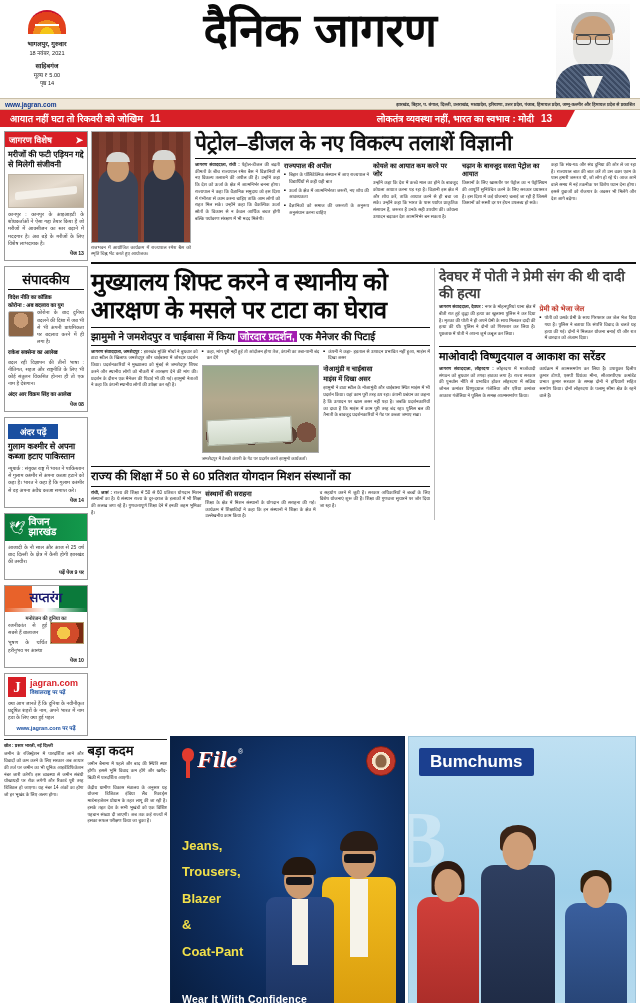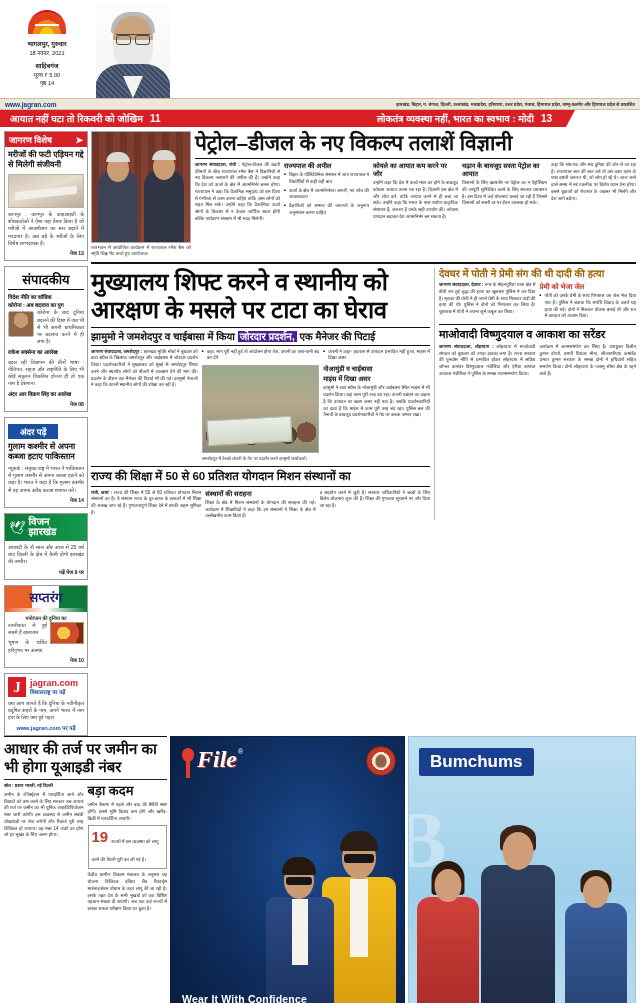--- a/index.html
+++ b/index.html
@@ -227,28 +227,28 @@
 
   
   .lead-head {
     font-size:24px; font-weight:bold; line-height:1.16; letter-spacing:-0.3px;
     color:#0a0a0a;
   }
   .lead-sub {
     font-size:10px; font-weight:bold; line-height:1.3; padding:2px 0;
     border-top:1px solid #111; border-bottom:1px solid #111; margin:3px 0;
   }
-  .hl { background:#4c1d95; color:#fff; padding:0 2px; }
+  .hl { background:#a21caf; color:#fff; padding:0 2px; }
 
   .lead-wrap { display:flex; gap:4px; }
   .lead-left { flex:1.72; }
   .lead-right { flex:1; border-left:1px solid #bbb; padding-left:4px; }
 
   .right-head {
-    font-size:10px; font-weight:bold; line-height:1.22; color:#a16207;
+    font-size:14px; font-weight:bold; line-height:1.22; color:#404040;
     padding-bottom:2px;
   }
   .right-head2 {
     font-size:11px; font-weight:bold; line-height:1.25; color:#0a0a0a;
     border-top:1.5px solid #111; padding-top:3px; margin-top:4px;
   }
   .redsub { font-size:7px; font-weight:bold; color:#c0392b; margin-bottom:2px; }
 
   .protest-img {
     height:88px; border:1px solid #aaa; margin:3px 0; position:relative; overflow:hidden;
@@ -431,20 +431,23 @@
 
   <div class="masthead">
     <div class="mh-left">
       <div class="sun-logo"></div>
       <div class="mh-line">भागलपुर, गुरुवार</div>
       <div class="mh-line sm">18 नवंबर, 2021</div>
       <div class="mh-gap"></div>
       <div class="mh-line">साहिबगंज</div>
       <div class="mh-line sm">मूल्य ₹ 5.00</div>
       <div class="mh-line sm">पृष्ठ 14</div>
+    </div>
+    <div class="mh-center">
+      <div class="paper-name">दैनिक जागरण</div>
     </div>
     <div class="mh-right">
       <div class="portrait">
         <div class="hair"></div>
         <div class="head"></div>
         <div class="beard"></div>
         <div class="glasses"></div>
         <div class="body"></div>
         <div class="collar"></div>
       </div>
@@ -681,47 +684,49 @@
           </div>
         </div>
 
       </div>
     </div>
   </div>
 
   <div class="bottom">
 
     <div class="bt-left">
-      <div class="bt-head">आधार की तर्ज पर जमीन का भी होगा यूआइडी नंबर</div>
       <div class="hr-thin"></div>
       <div class="two-col">
         <div class="fc">
           <div class="body-text" style="font-weight:bold;margin-bottom:2px">स्रोत : प्रसार भारती, नई दिल्ली</div>
           <div class="body-text">जमीन के रजिस्ट्रेशन में पारदर्शिता लाने और विवादों को कम करने के लिए सरकार अब आधार की तर्ज पर जमीन का भी यूनिक आइडेंटिफिकेशन नंबर जारी करेगी। इस व्यवस्था से जमीन संबंधी धोखाधड़ी पर रोक लगेगी और रिकार्ड पूरी तरह डिजिटल हो जाएगा। यह नंबर 14 अंकों का होगा जो हर भूखंड के लिए अलग होगा।</div>
         </div>
         <div class="fc">
           <div class="tiny-head">बड़ा कदम</div>
           <div class="body-text">जमीन बैनामा में पहले और बाद की स्थिति स्पष्ट होगी। इससे भूमि विवाद कम होंगे और खरीद-बिक्री में पारदर्शिता आएगी।</div>
-          <div class="rule-box" style="margin-top:3px">
-            <span class="box-num">19</span>
-            <span class="body-text">राज्यों में इस व्यवस्था को लागू करने की तैयारी पूरी कर ली गई है।</span>
-          </div>
           <div class="body-text" style="margin-top:3px">केंद्रीय ग्रामीण विकास मंत्रालय के अनुसार यह योजना डिजिटल इंडिया लैंड रिकार्ड्स मार्डनाइजेशन प्रोग्राम के तहत लागू की जा रही है। इसके तहत देश के सभी भूखंडों को एक विशिष्ट पहचान संख्या दी जाएगी। अब तक कई राज्यों में इसका सफल परीक्षण किया जा चुका है।</div>
         </div>
       </div>
     </div>
 
     <div class="bt-mid">
       <div class="vfile">
         <div class="vf-logo">
           <span class="vf-v"></span>
           <span class="vf-file">File</span>
           <span class="vf-r">®</span>
         </div>
         <div class="vf-seal"></div>
+        <div class="vf-list">
+          <div>Jeans,</div>
+          <div>Trousers,</div>
+          <div>Blazer</div>
+          <div>&amp;</div>
+          <div>Coat-Pant</div>
+        </div>
         <div class="vf-men">
           <div class="vf-man-y">
             <div class="jk"></div>
             <div class="sh"></div>
             <div class="fc2"></div>
             <div class="hr2"></div>
             <div class="gl"></div>
           </div>
           <div class="vf-boy">
             <div class="jk"></div>

